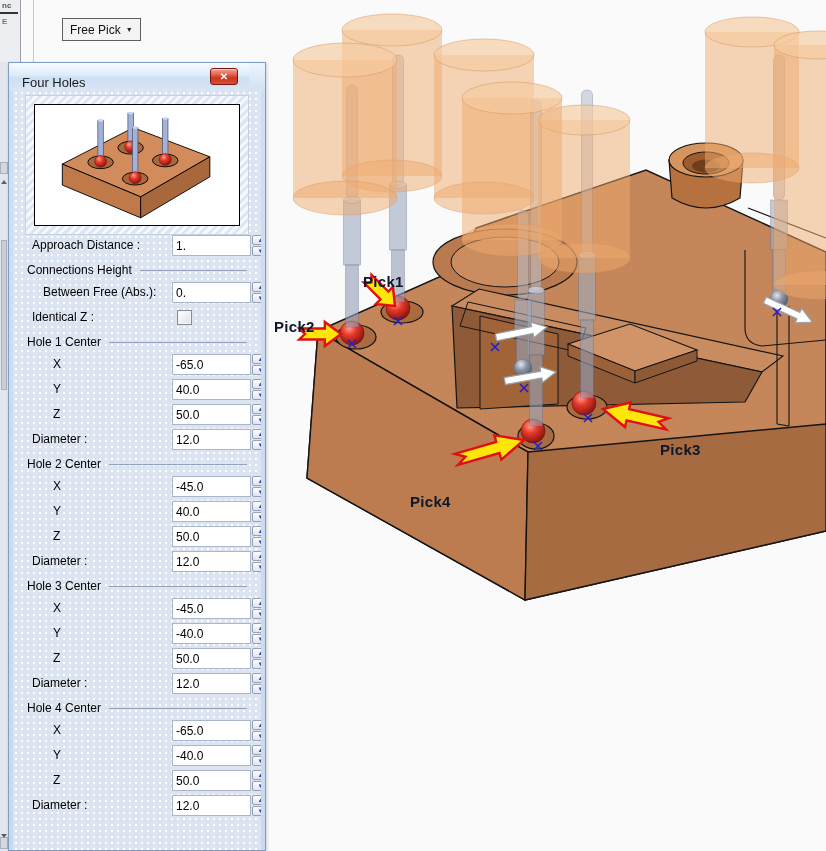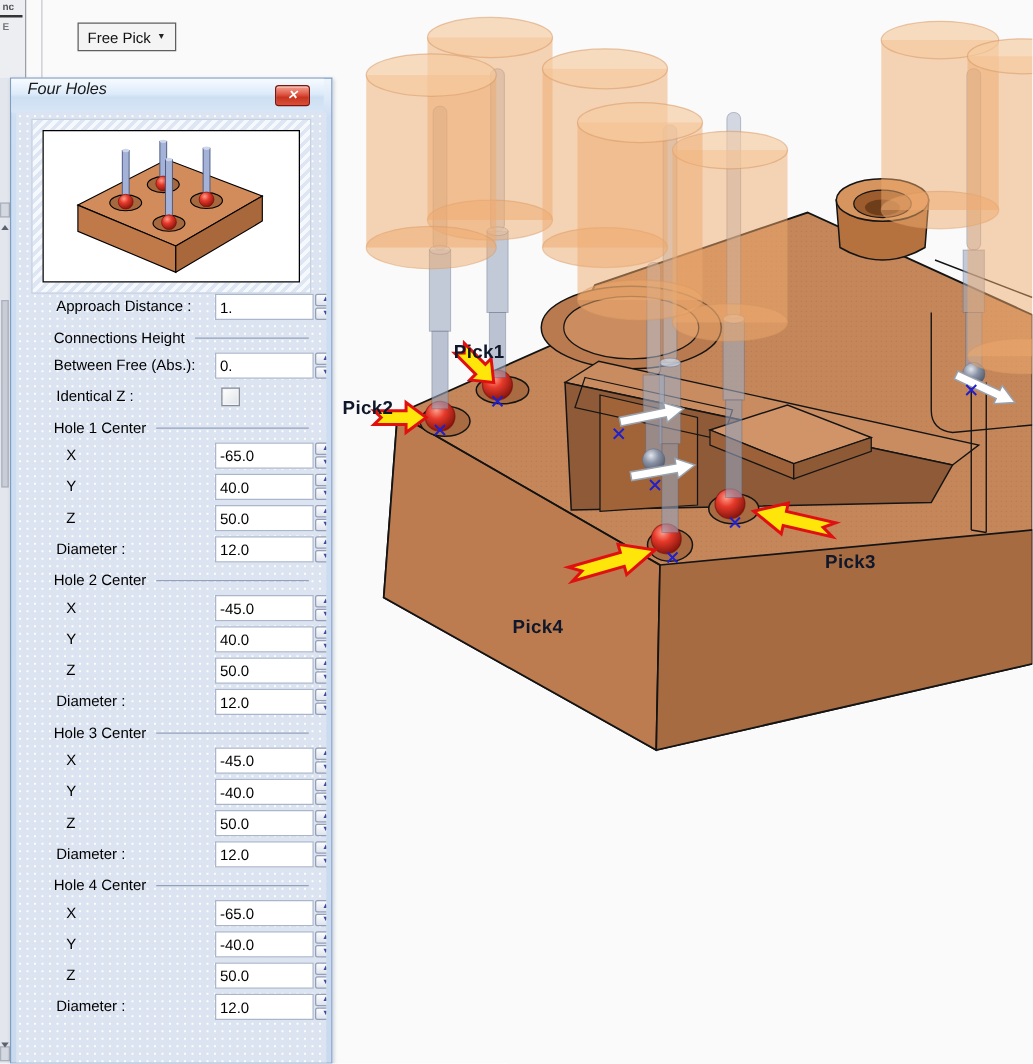--- a/index.html
+++ b/index.html
@@ -23,44 +23,44 @@
   .free-pick{position:absolute;left:62px;top:18px;height:23px;z-index:5;background:#f4f4f4;
              border:1px solid #5f5f5f;display:flex;align-items:center;padding:0 7px;gap:5px;
              font-size:12px;color:#111;box-sizing:border-box;cursor:default;}
   .free-pick .caret{font-size:7px;color:#222;line-height:1;}
   
   .scene{position:absolute;left:0;top:0;z-index:1;}
   .pick-label{position:absolute;z-index:3;font-size:15px;font-weight:bold;color:#0f172a;letter-spacing:0.3px;margin-top:21px;}
   
   .dialog{position:absolute;left:8px;top:62px;width:258px;height:789px;z-index:10;box-sizing:border-box;
           border:1px solid #7e9cc4;background:linear-gradient(#eef5fd,#cfdff3 30px,#c9d9ee);box-shadow:1px 1px 3px rgba(60,80,110,.25);}
-  .titlebar{position:absolute;left:0;top:0;right:6px;height:27px;display:flex;align-items:flex-start;
-            background:linear-gradient(#f7fbff,#dcebfa 45%,#cddff2 55%,#d8e6f6);font-style:italic;}
+  .titlebar{position:absolute;left:0;top:0;right:16px;height:27px;display:flex;align-items:flex-end;
+            background:linear-gradient(#f7fbff,#dcebfa 45%,#cddff2 55%,#d8e6f6);}
   .titlebar .ttl{font-size:13px;color:#1a1a1a;margin-left:13px;}
   .close-btn{position:absolute;right:11px;top:5px;width:28px;height:17px;border-radius:3px;
              background:linear-gradient(#f3a394,#e25d4a 40%,#c8341f 60%,#d8503a);
              border:1px solid #7e150a;box-shadow:inset 0 1px 0 rgba(255,255,255,.5);
              color:#fff;font-size:10px;font-weight:bold;text-align:center;line-height:16px;cursor:default;box-sizing:border-box;}
   .dlg-content{position:absolute;left:4px;right:4px;top:27px;bottom:0;overflow:hidden;
                background-color:#dde4f1;
                background-image:radial-gradient(circle,#ffffff 0.9px,rgba(255,255,255,0) 1.1px);
                background-size:6px 6px;padding:4px 12px 0 12px;}
   .preview-hatch{height:140px;margin:1px 0 0 0;position:relative;border:1px solid #c6d1e2;box-sizing:border-box;
                  background:repeating-linear-gradient(135deg,#f5f8fc 0 3px,#dde6f2 3px 6px);}
   .preview-img{position:absolute;left:8px;top:8px;right:8px;bottom:8px;background:#fff;border:1px solid #000;}
   .row{position:relative;height:21px;margin:0 0 4px 0;}
   .lbl{font-size:12px;color:#000;line-height:21px;display:inline-block;}
-  .ind0{margin-left:20px;} .ind1{margin-left:18px;} .ind2{margin-left:28px;}
+  .ind0{margin-left:7px;} .ind1{margin-left:18px;} .ind2{margin-left:28px;}
   .val{position:absolute;left:147px;top:0;width:71px;height:19px;border:1px solid #a9b6cb;background:#fff;
        font-family:"Liberation Sans",sans-serif;font-size:12px;color:#000;padding:0 3px;box-sizing:content-box;}
   .spin{position:absolute;left:227px;top:0;width:17px;height:21px;}
   .spin button{display:block;width:17px;height:10px;margin:0 0 1px 0;padding:0;font-size:6px;line-height:7px;
        color:#3a4c9b;background:linear-gradient(#fdfdfe,#dfe4ee);border:1px solid #95a0b6;border-radius:2px;cursor:default;}
   .group{display:flex;align-items:center;height:16px;margin:6px 0 4px 0;}
-  .glbl{font-size:12px;color:#000;white-space:nowrap;margin-left:18px;}
+  .glbl{font-size:12px;color:#000;white-space:nowrap;margin-left:2px;}
   .gline{flex:1;border-top:1px solid #93a1bb;margin:1px 2px 0 8px;}
   .cbox{position:absolute;left:152px;top:3px;width:13px;height:13px;border:1px solid #878c96;
         background:linear-gradient(135deg,#ffffff,#dfe3e8);box-shadow:inset 0 0 0 1px #f2f4f7;}
 </style>
 </head>
 <body>
 
 <div class="app">
 
   <svg class="scene" width="826" height="851" viewBox="0 0 826 851">

